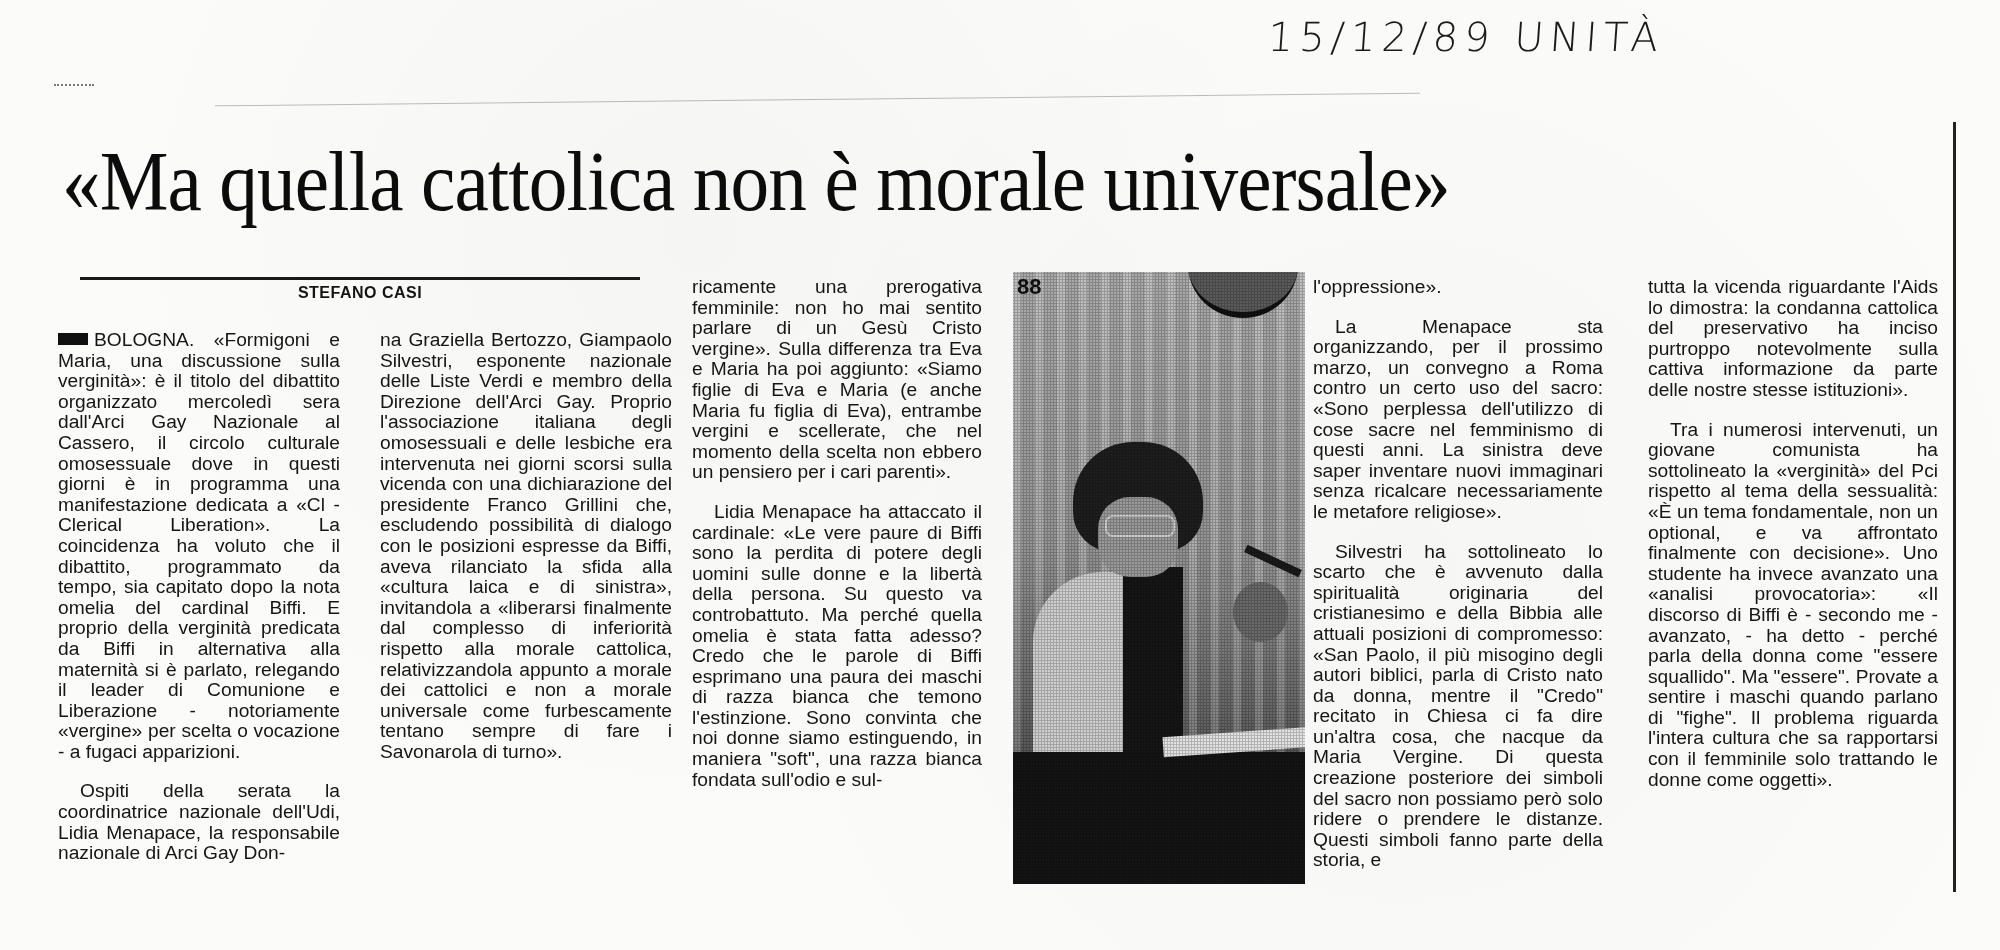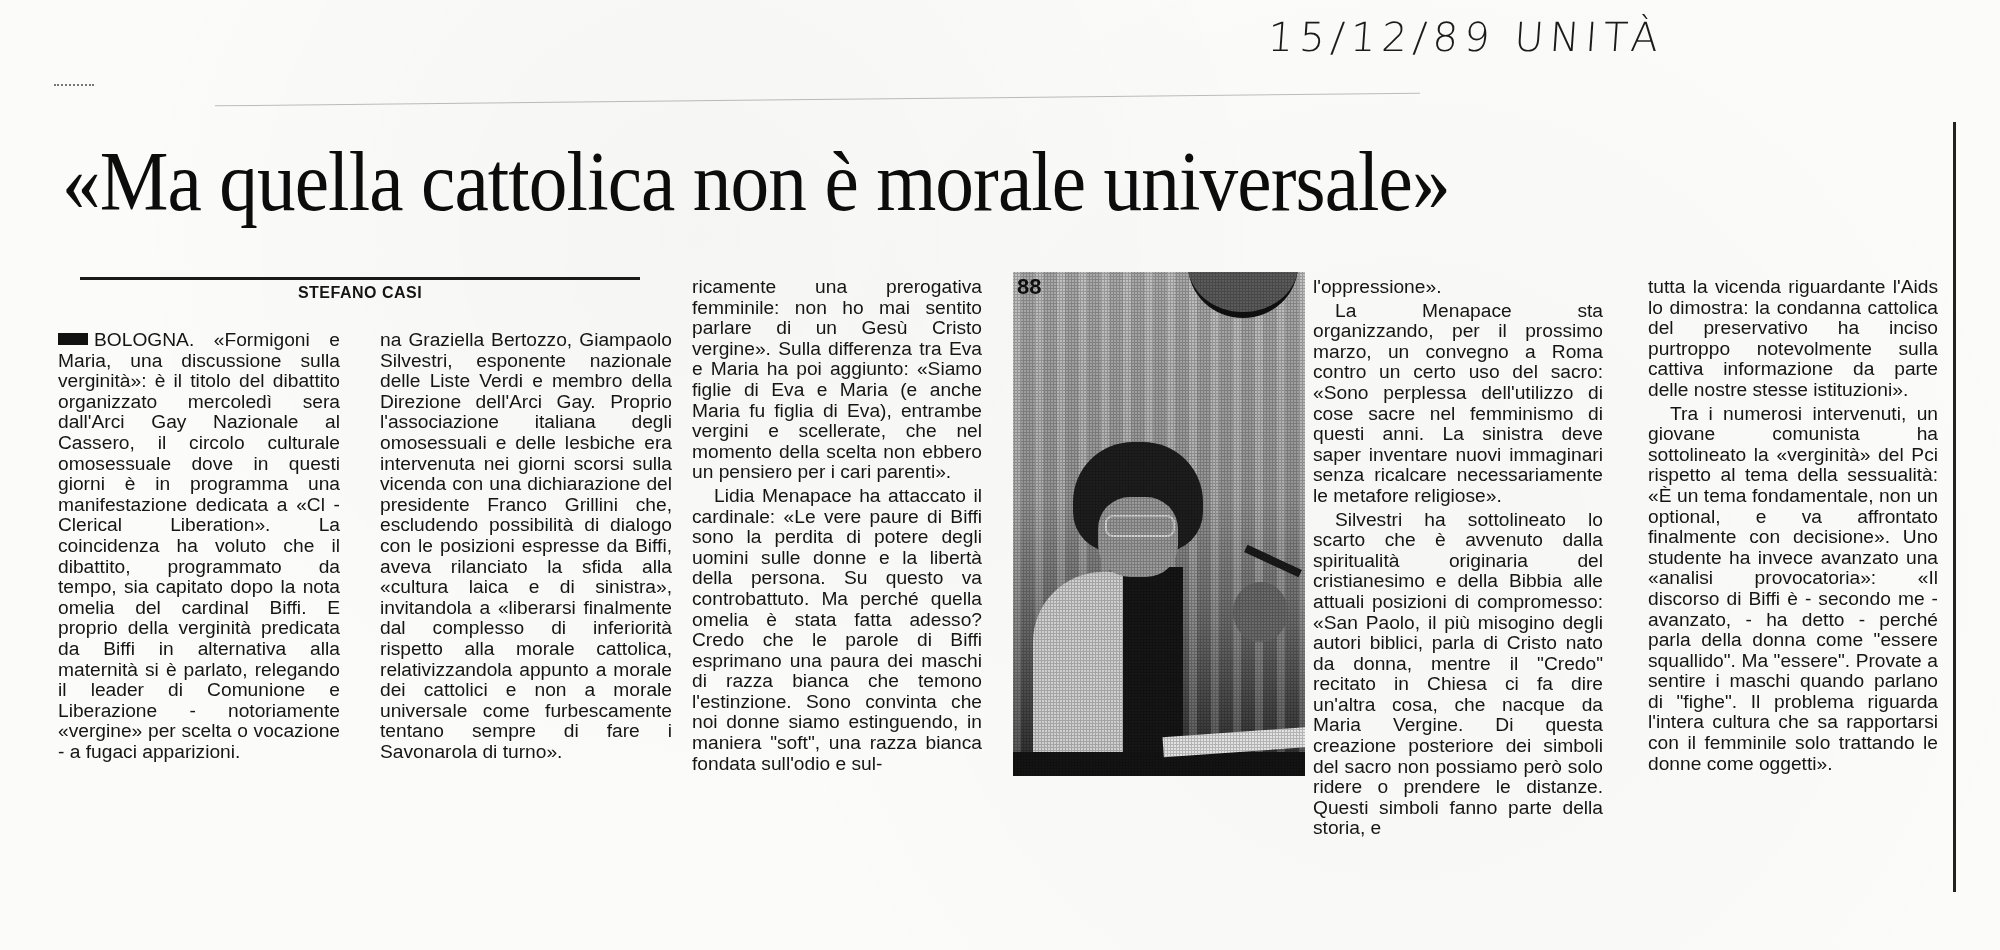--- a/index.html
+++ b/index.html
@@ -49,31 +49,31 @@
     font-family:"Liberation Sans", sans-serif; font-weight:bold;
     font-size:16px; letter-spacing:0.5px;
   }
   .col {
     position:absolute; top:312px;
     font-family:Liberation Sans, sans-serif;
     font-size:19.2px; line-height:20.6px;
     text-align:justify; hyphens:manual;
   }
   .col p { margin:0; }
-  .col p + p { text-indent:22px; margin-top:3px; }
+  .col p + p { text-indent:22px; margin-top:19px; }
   .col1 { left:58px;  width:282px; top:330px; }
   .col2 { left:380px; width:292px; top:330px; }
   .col3 { left:692px; width:290px; top:277px; }
   .col4 { left:1313px; width:290px; top:277px; }
   .col5 { left:1648px; width:290px; top:277px; }
   .dateline-block {
     display:inline-block; width:30px; height:12px; background:#111; margin-right:6px; vertical-align:1px;
   }
   .photo {
-    position:absolute; left:1013px; top:272px; width:292px; height:504px;
+    position:absolute; left:1013px; top:272px; width:292px; height:612px;
     background:#7a7a7a; overflow:hidden;
   }
   .photo .bg {
     position:absolute; inset:0;
     background:
       repeating-linear-gradient(90deg, rgba(255,255,255,0.18) 0 8px, rgba(0,0,0,0.05) 8px 22px),
       linear-gradient(180deg,#b3b3b3 0%,#9c9c9c 45%,#6f6f6f 70%,#2a2a2a 100%);
   }
   .photo .halftone {
     position:absolute; inset:0;
@@ -133,20 +133,21 @@
 <div class="faint-rule"></div>
 
 <h1 class="headline" style="margin:0;font-weight:normal;">«Ma quella cattolica non è morale universale»</h1>
 <div class="right-rule"></div>
 
 <div class="byline-rule"></div>
 <div class="byline">STEFANO CASI</div>
 
 <div class="col col1">
   <p><span class="dateline-block"></span><span>BOLOGNA.</span> <span>«Formigoni e Maria, una discussione sulla verginità»: è il titolo del dibattito organizzato mercoledì sera dall'Arci Gay Nazionale al Cassero, il circolo culturale omosessuale dove in questi giorni è in programma una manifestazione dedicata a «Cl - Clerical Liberation». La coincidenza ha voluto che il dibattito, programmato da tempo, sia capitato dopo la nota omelia del cardinal Biffi. E proprio della verginità predicata da Biffi in alternativa alla maternità si è parlato, relegando il leader di Comunione e Liberazione - notoriamente «vergine» per scelta o vocazione - a fugaci apparizioni.</span></p>
+  <p>Ospiti della serata la coordinatrice nazionale dell'Udi, Lidia Menapace, la responsabile nazionale di Arci Gay Don-</p>
 </div>
 
 <div class="col col2">
   <p style="text-indent:0">na Graziella Bertozzo, Giampaolo Silvestri, esponente nazionale delle Liste Verdi e membro della Direzione dell'Arci Gay. Proprio l'associazione italiana degli omosessuali e delle lesbiche era intervenuta nei giorni scorsi sulla vicenda con una dichiarazione del presidente Franco Grillini che, escludendo possibilità di dialogo con le posizioni espresse da Biffi, aveva rilanciato la sfida alla «cultura laica e di sinistra», invitandola a «liberarsi finalmente dal complesso di inferiorità rispetto alla morale cattolica, relativizzandola appunto a morale dei cattolici e non a morale universale come furbescamente tentano sempre di fare i Savonarola di turno».</p>
 </div>
 
 <div class="col col3">
   <p>ricamente una prerogativa femminile: non ho mai sentito parlare di un Gesù Cristo vergine». Sulla differenza tra Eva e Maria ha poi aggiunto: «Siamo figlie di Eva e Maria (e anche Maria fu figlia di Eva), entrambe vergini e scellerate, che nel momento della scelta non ebbero un pensiero per i cari parenti».</p>
   <p>Lidia Menapace ha attaccato il cardinale: «Le vere paure di Biffi sono la perdita di potere degli uomini sulle donne e la libertà della persona. Su questo va controbattuto. Ma perché quella omelia è stata fatta adesso? Credo che le parole di Biffi esprimano una paura dei maschi di razza bianca che temono l'estinzione. Sono convinta che noi donne siamo estinguendo, in maniera "soft", una razza bianca fondata sull'odio e sul-</p>
 </div>

